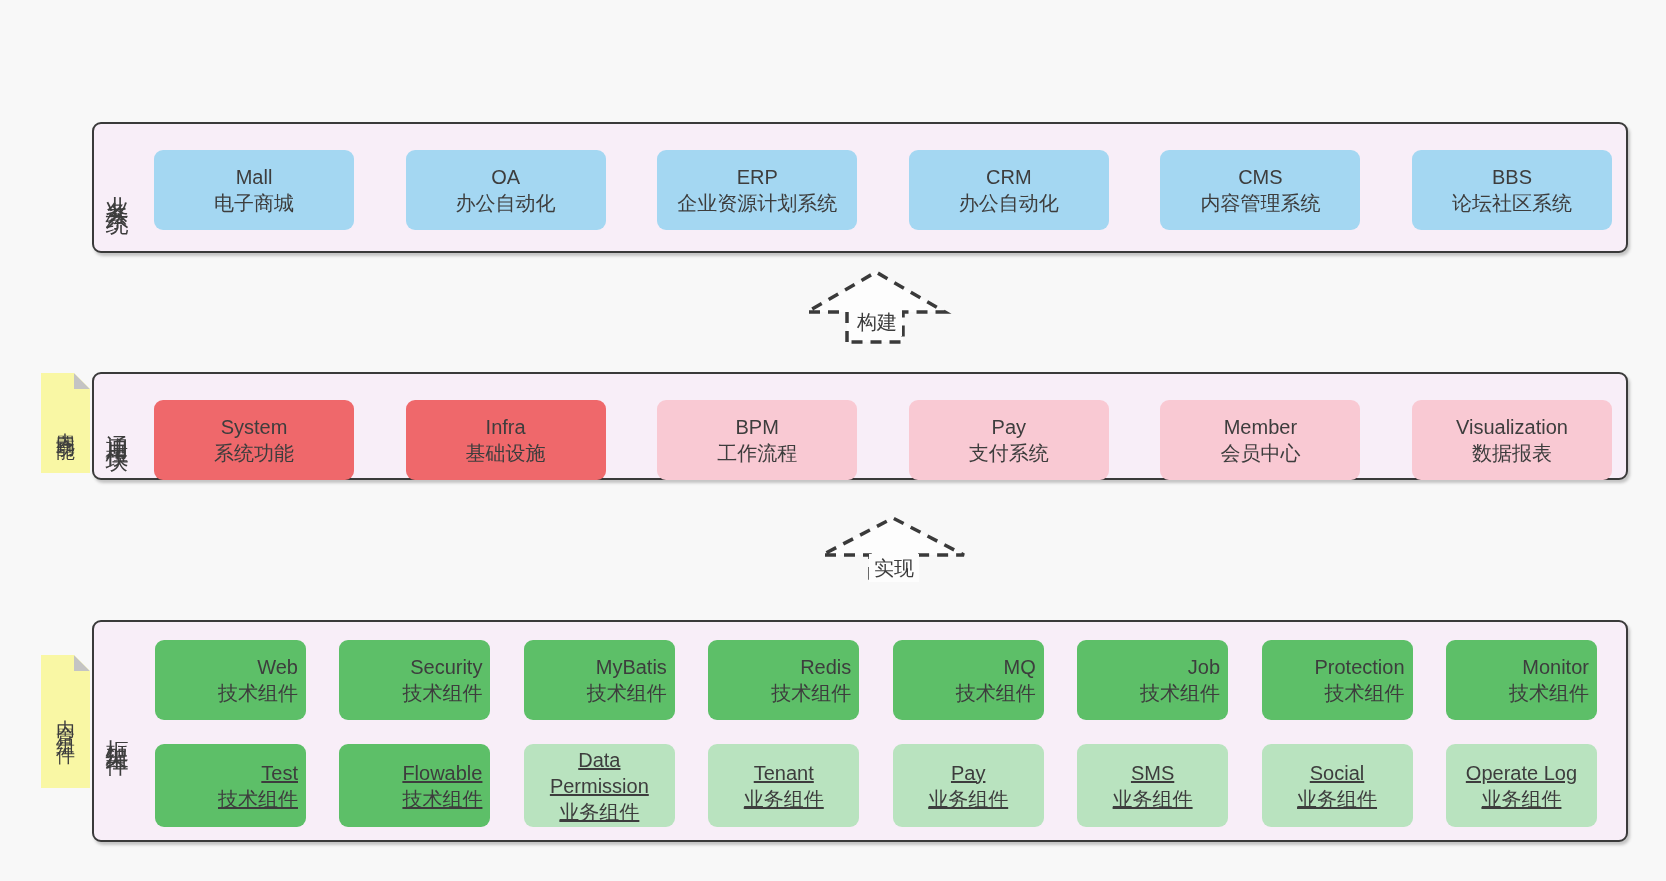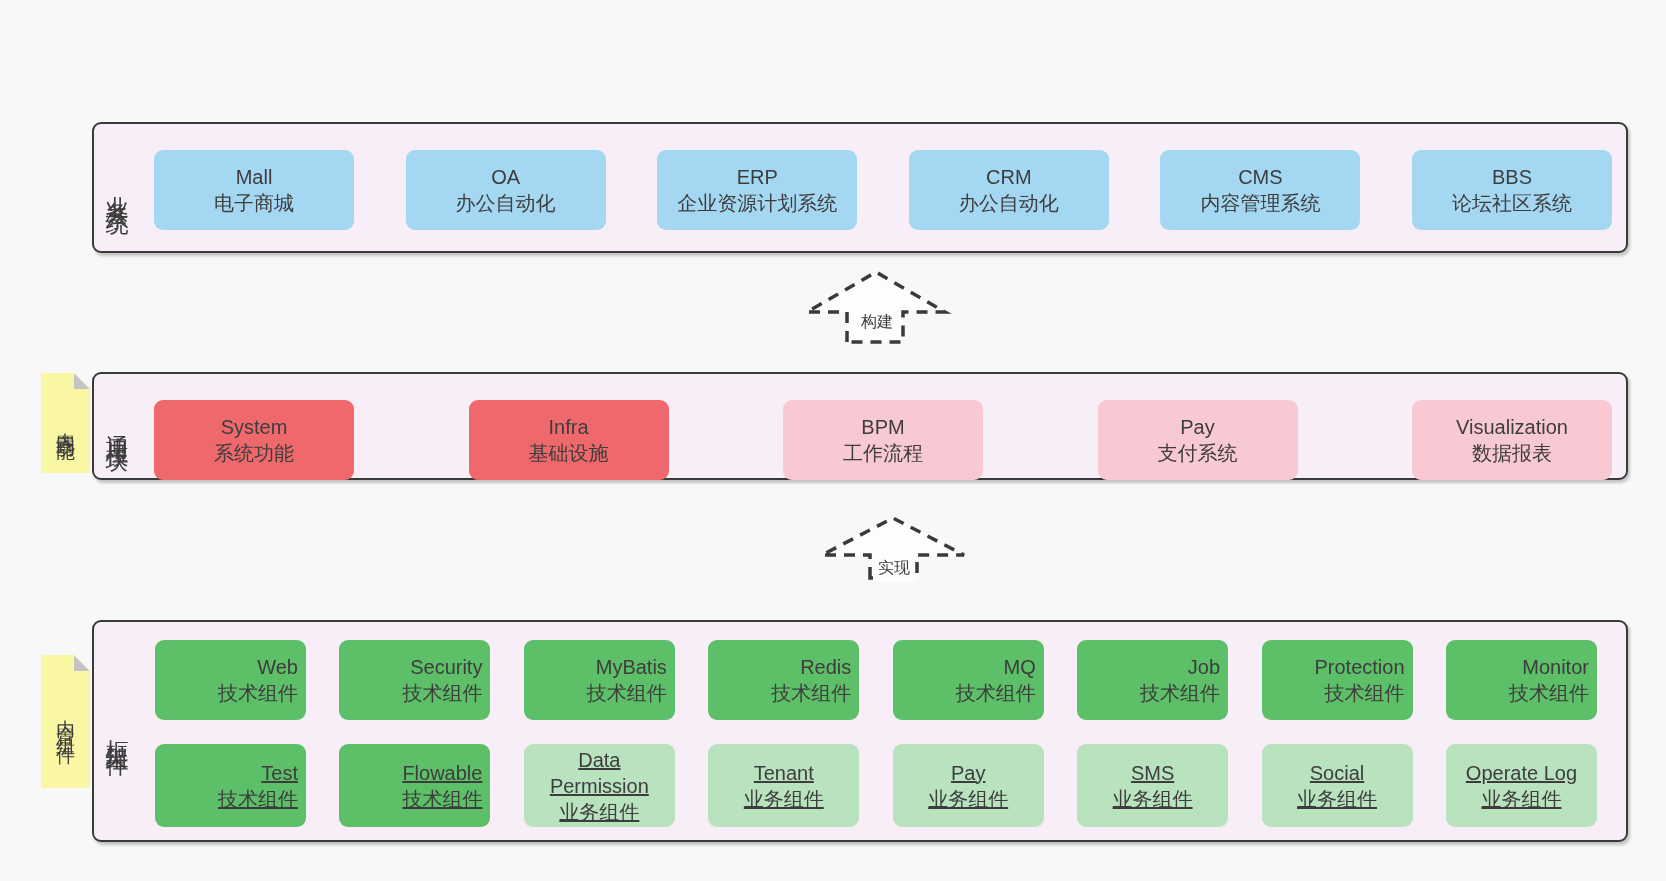--- a/index.html
+++ b/index.html
@@ -63,21 +63,21 @@
   }
   #sticky-components .stext{letter-spacing:9px;}
   .arrow-svg{position:absolute; overflow:visible;}
   .arrow-svg polygon{
     fill:var(--arrow-fill); stroke:var(--container-border);
     stroke-width:3.5; stroke-dasharray:11 8;
   }
   .arrow-label{
     position:absolute; transform:translateX(-50%);
     background:var(--arrow-fill); color:var(--text);
-    font-size:16px; line-height:24px; padding:2px 5px; white-space:nowrap;
+    font-size:20px; line-height:24px; padding:2px 5px; white-space:nowrap;
   }
   #label-build{left:877px; top:308px;}
   #label-implement{left:894px; top:554px;}
 </style>
 </head>
 <body>
 
 <div id="canvas">
 
   <div class="sticky" id="sticky-modules">
@@ -137,20 +137,24 @@
       </div>
       <div class="node pink">
         <span>BPM</span>
         <span>工作流程</span>
       </div>
       <div class="node pink">
         <span>Pay</span>
         <span>支付系统</span>
       </div>
       <div class="node pink">
+        <span>Member</span>
+        <span>会员中心</span>
+      </div>
+      <div class="node pink">
         <span>Visualization</span>
         <span>数据报表</span>
       </div>
     </div>
   </div>
 
   <svg class="arrow-svg" style="left:805px;top:505px;width:175px;height:85px;" viewBox="0 0 175 85">
     <polygon points="65,73 65,50 17,50 88,13 159,50 112,50 112,73"></polygon>
   </svg>
   <div class="arrow-label" id="label-implement">实现</div>

